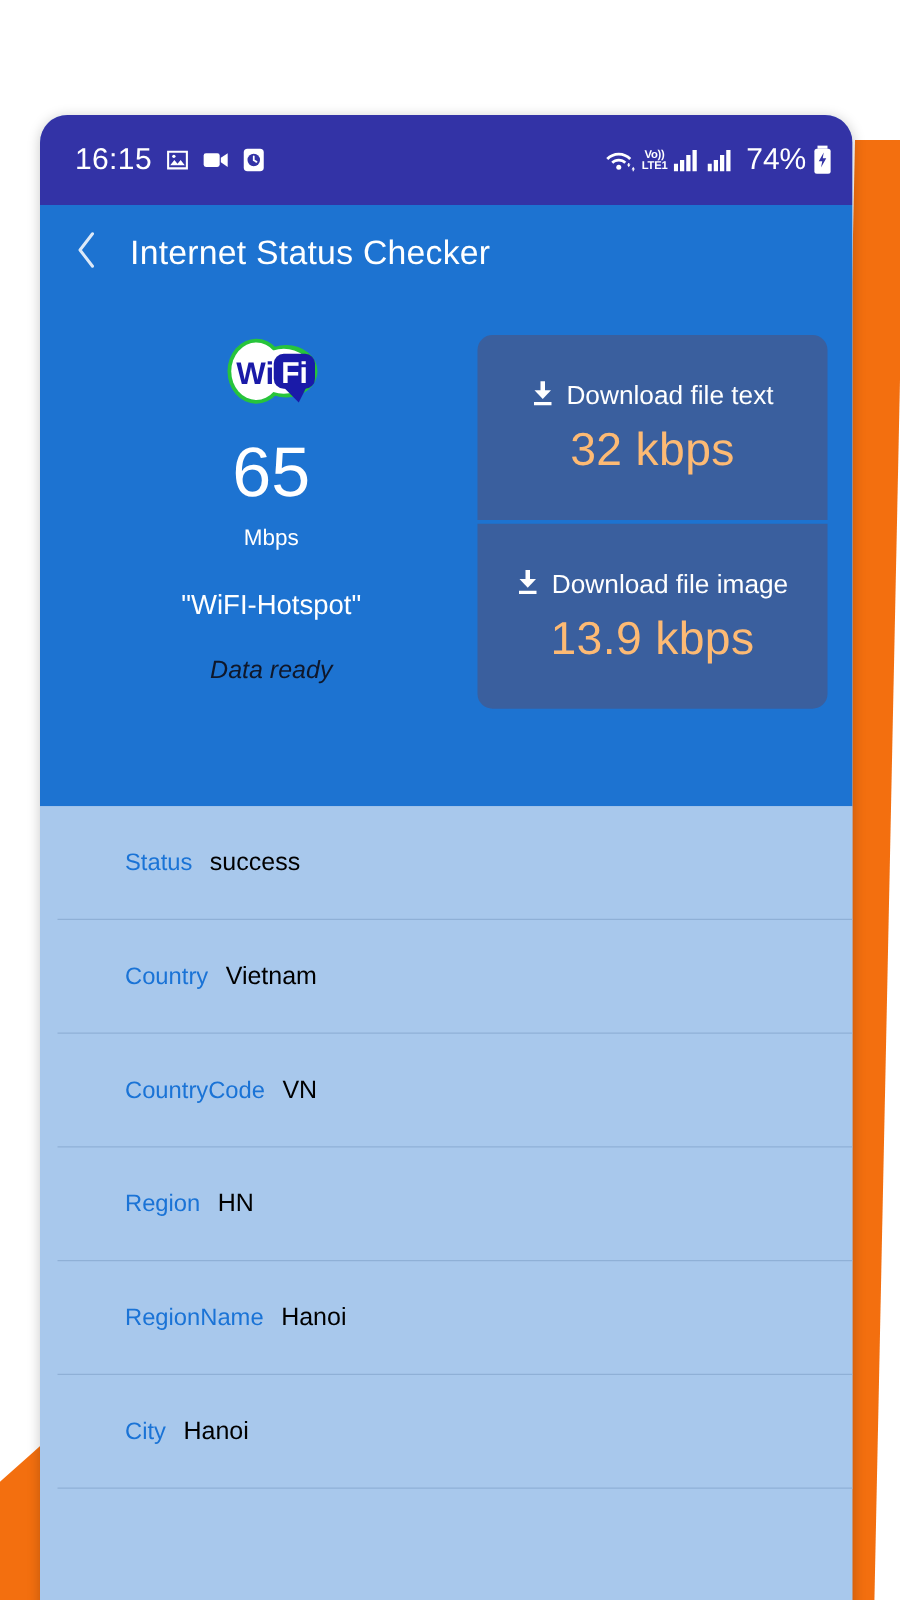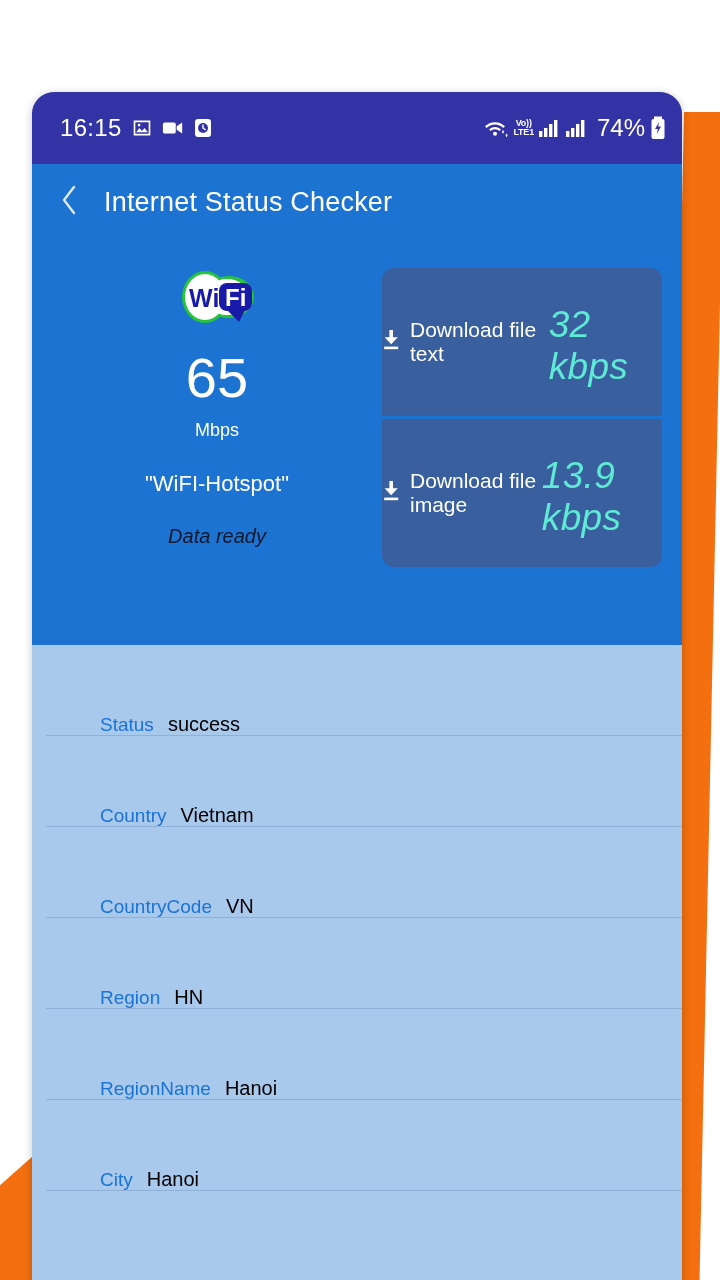--- a/index.html
+++ b/index.html
@@ -139,44 +139,43 @@
 
   .hero-right {
     flex: 1;
     display: flex;
     flex-direction: column;
     padding-top: 6px;
   }
   .dl-card {
     background: #3a5f9e;
     display: flex;
-    flex-direction: row;
+    flex-direction: column;
     align-items: center;
     justify-content: center;
   }
   .dl-card.top    { border-radius: 12px 12px 0 0; height: 148px; }
   .dl-card.bottom { border-radius: 0 0 12px 12px; height: 148px; margin-top: 3px; }
   .dl-head {
     display: flex; align-items: center; gap: 9px;
     color: #ffffff; font-size: 21px;
   }
   .dl-value {
-    color: #5eead4;
+    color: #fdba74;
     font-size: 37px;
     margin-top: 8px;
     letter-spacing: .3px;
-    font-style: italic;
   }
 
   
   .infolist { background: #a8c8ec; }
   .row {
     height: 91px;
     display: flex;
-    align-items: flex-end;
+    align-items: center;
     padding-left: 68px;
     position: relative;
   }
   .row::after {
     content: "";
     position: absolute;
     left: 14px; right: 0; bottom: 0;
     height: 1px;
     background: #8fb0d6;
   }

